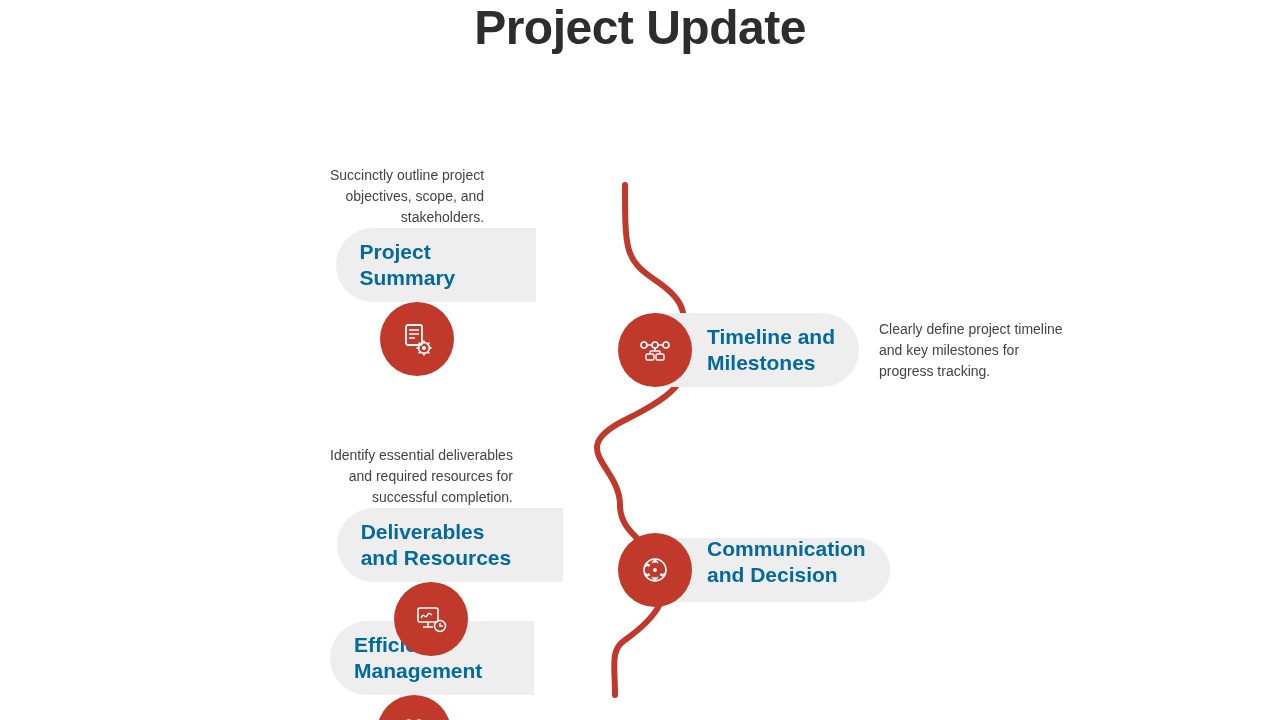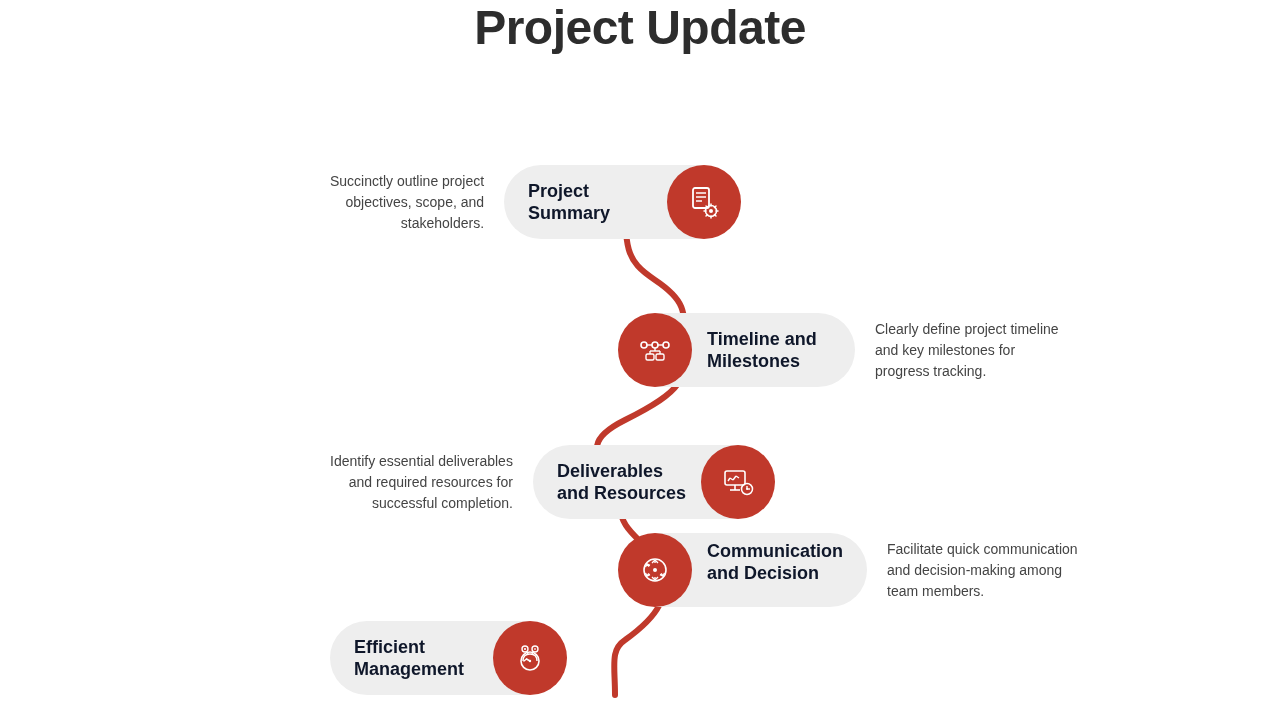--- a/index.html
+++ b/index.html
@@ -34,21 +34,21 @@
       pointer-events: none;
     }
     
     .item {
       position: absolute;
       display: flex;
       align-items: center;
     }
     
     .item-left {
-      flex-direction: row;
+      flex-direction: column;
     }
     .item-right {
       flex-direction: row;
     }
     .pill {
       display: flex;
       align-items: center;
       background: #f0f0f0;
       border-radius: 40px;
       height: 74px;
@@ -56,23 +56,23 @@
     }
     .pill-left {
       padding: 0 60px 0 24px;
       min-width: 220px;
     }
     .pill-right {
       padding: 0 24px 0 60px;
       min-width: 220px;
     }
     .pill-label {
-      font-size: 18px;
+      font-size: 21px;
       font-weight: 700;
-      color: #0f172a;
+      color: #0369a1;
       line-height: 1.25;
     }
     .icon-circle {
       width: 74px;
       height: 74px;
       border-radius: 50%;
       background: #c0392b;
       display: flex;
       align-items: center;
       justify-content: center;
@@ -234,27 +234,24 @@
         <line x1="13" y1="15.5" x2="11.5" y2="14" stroke="white" stroke-width="1.4"></line>
         <polyline points="9.5,16 11,13 14,14.5" fill="none" stroke="white" stroke-width="1.4" stroke-linejoin="round"></polyline>
         <line x1="25" y1="22.5" x2="26.5" y2="24" stroke="white" stroke-width="1.4"></line>
         <polyline points="28.5,22 27,25 24,23.5" fill="none" stroke="white" stroke-width="1.4" stroke-linejoin="round"></polyline>
         <line x1="13" y1="22.5" x2="11.5" y2="24" stroke="white" stroke-width="1.4"></line>
         <polyline points="9.5,22 11,25 14,23.5" fill="none" stroke="white" stroke-width="1.4" stroke-linejoin="round"></polyline>
         <circle cx="19" cy="19" r="2" fill="white"></circle>
       </svg>
     </div>
 
-    <div class="pill pill-right" style="padding: 0 24px 16px 52px; border-radius:0 40px 40px 0; min-width:200px; background:#eeeeee; height:74px; display:flex; align-items:center; margin-left:-37px;">
+    <div class="pill pill-right" style="padding: 0 24px 16px 52px; border-radius:0 40px 40px 0; min-width:200px; background:#eeeeee; height:64px; display:flex; align-items:center; margin-left:-37px;">
       <span class="pill-label">Communication<br>and Decision</span>
     </div>
 
-    <div class="description-text description-right" style="max-width:210px; margin-left:20px; text-align:left;">
-      Facilitate quick communication<br>and decision-making among<br>team members.
-    </div>
   </div>
 
   <div class="item item-left" style="position:absolute; top:556px; left:330px; align-items:center;">
 
 
     <div class="pill pill-left" style="padding: 0 52px 0 24px; border-radius:40px 0 0 40px; min-width:200px; background:#eeeeee; height:74px; display:flex; align-items:center; margin-right:-37px;">
       <span class="pill-label">Efficient<br>Management</span>
     </div>
 
     <div class="icon-circle">

